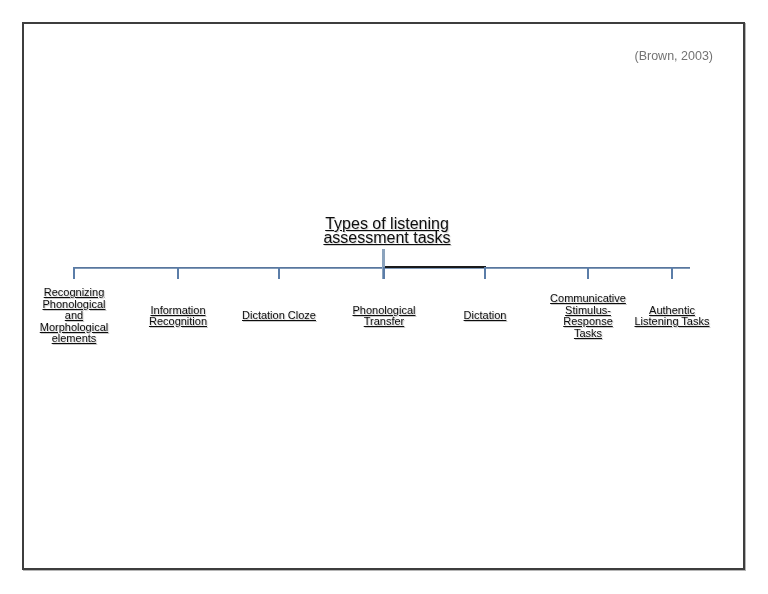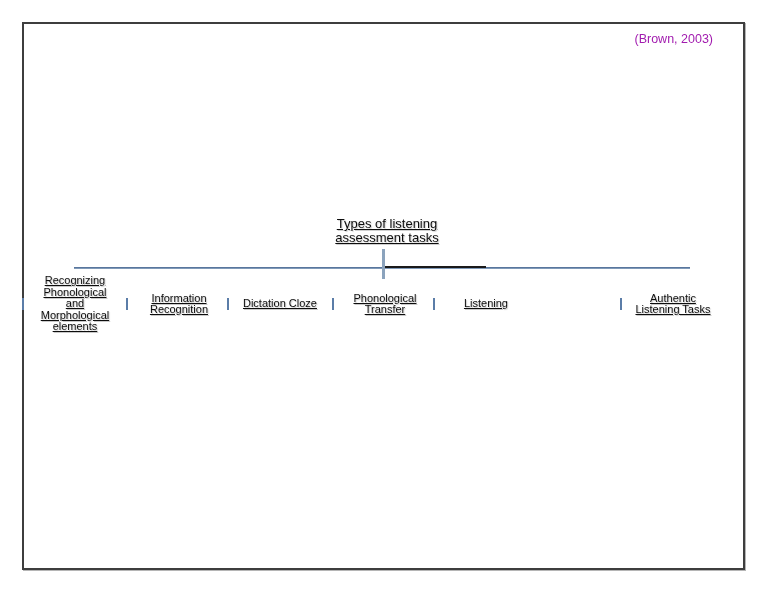--- a/index.html
+++ b/index.html
@@ -17,34 +17,34 @@
     top: 22px;
     width: 723px;
     height: 548px;
     box-sizing: border-box;
     border: 2px solid var(--border, #3e3e3e);
     background: #ffffff;
     box-shadow: 1px 1px 0 rgba(120,120,120,0.55);
   }
   .citation {
     position: absolute;
-    top: 8px;
+    top: 25px;
     right: 30px;
     font-size: 12.5px;
     line-height: 15px;
-    color: #a21caf;
+    color: #737373;
     white-space: pre-line;
   }
   .root-label {
     position: absolute;
     left: 283px;
     top: 193px;
     width: 160px;
     text-align: center;
-    font-size: 13px;
+    font-size: 16px;
     line-height: 14px;
     text-decoration: underline;
     white-space: pre-line;
     color: #0d0d0d;
     text-shadow: 1px 1px 1px #cfcfcf;
   }
   
   .rail {
     position: absolute;
     left: 50px;
@@ -69,21 +69,21 @@
     top: 225px;
     width: 3px;
     height: 30px;
     background: var(--stem, #8ba3bd);
   }
   .branch-col {
     position: absolute;
     top: 243px;
     width: 104px;
     display: flex;
-    flex-direction: row;
+    flex-direction: column;
     align-items: center;
   }
   .branch-col .tick {
     width: 2px;
     height: 12px;
     background: var(--connector, #5b7da8);
   }
   .branch-col:nth-of-type(5) .tick {
     height: 13px;
     background: var(--highlight, #1a1a1a);
@@ -149,24 +149,33 @@
     <div class="tick"></div>
     <div class="label-box">
       <div class="branch-label">Phonological
 Transfer</div>
     </div>
   </div>
 
   <div class="branch-col" style="left:409px">
     <div class="tick"></div>
     <div class="label-box">
-      <div class="branch-label">Listening</div>
+      <div class="branch-label">Dictation</div>
     </div>
   </div>
 
+  <div class="branch-col" style="left:512px">
+    <div class="tick"></div>
+    <div class="label-box">
+      <div class="branch-label">Communicative
+Stimulus-
+Response
+Tasks</div>
+    </div>
+  </div>
 
   <div class="branch-col" style="left:596px">
     <div class="tick"></div>
     <div class="label-box">
       <div class="branch-label">Authentic
 Listening Tasks</div>
     </div>
   </div>
 
 </div>

